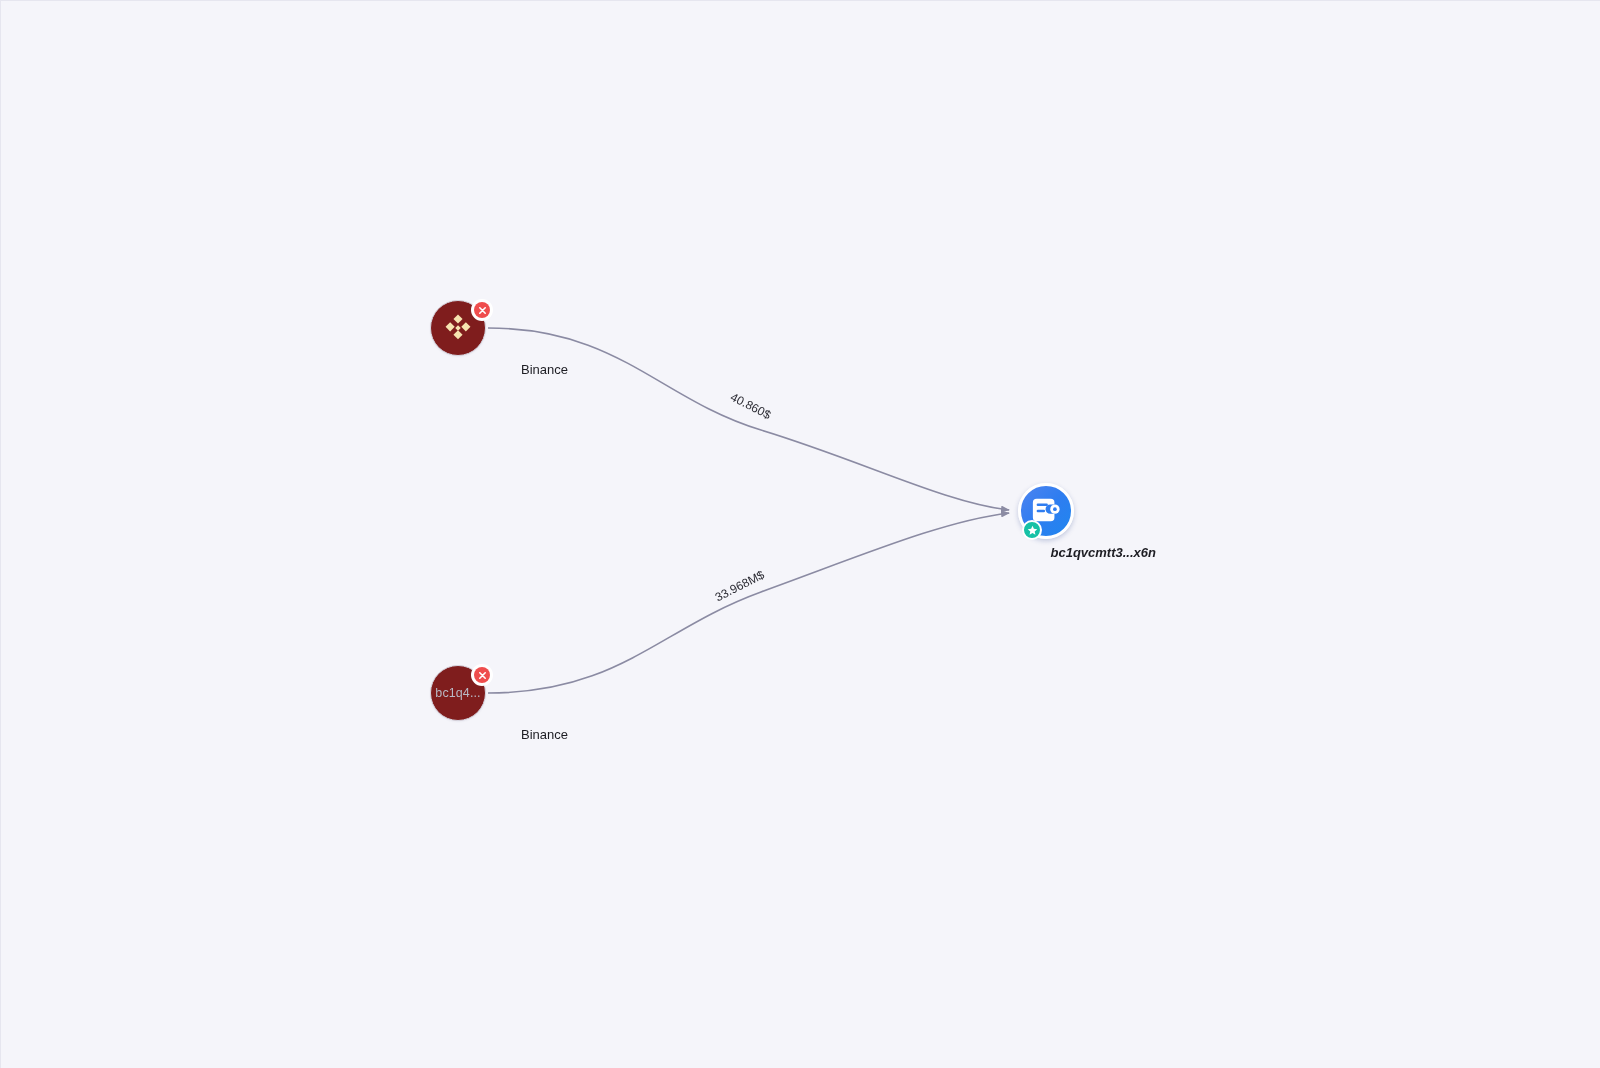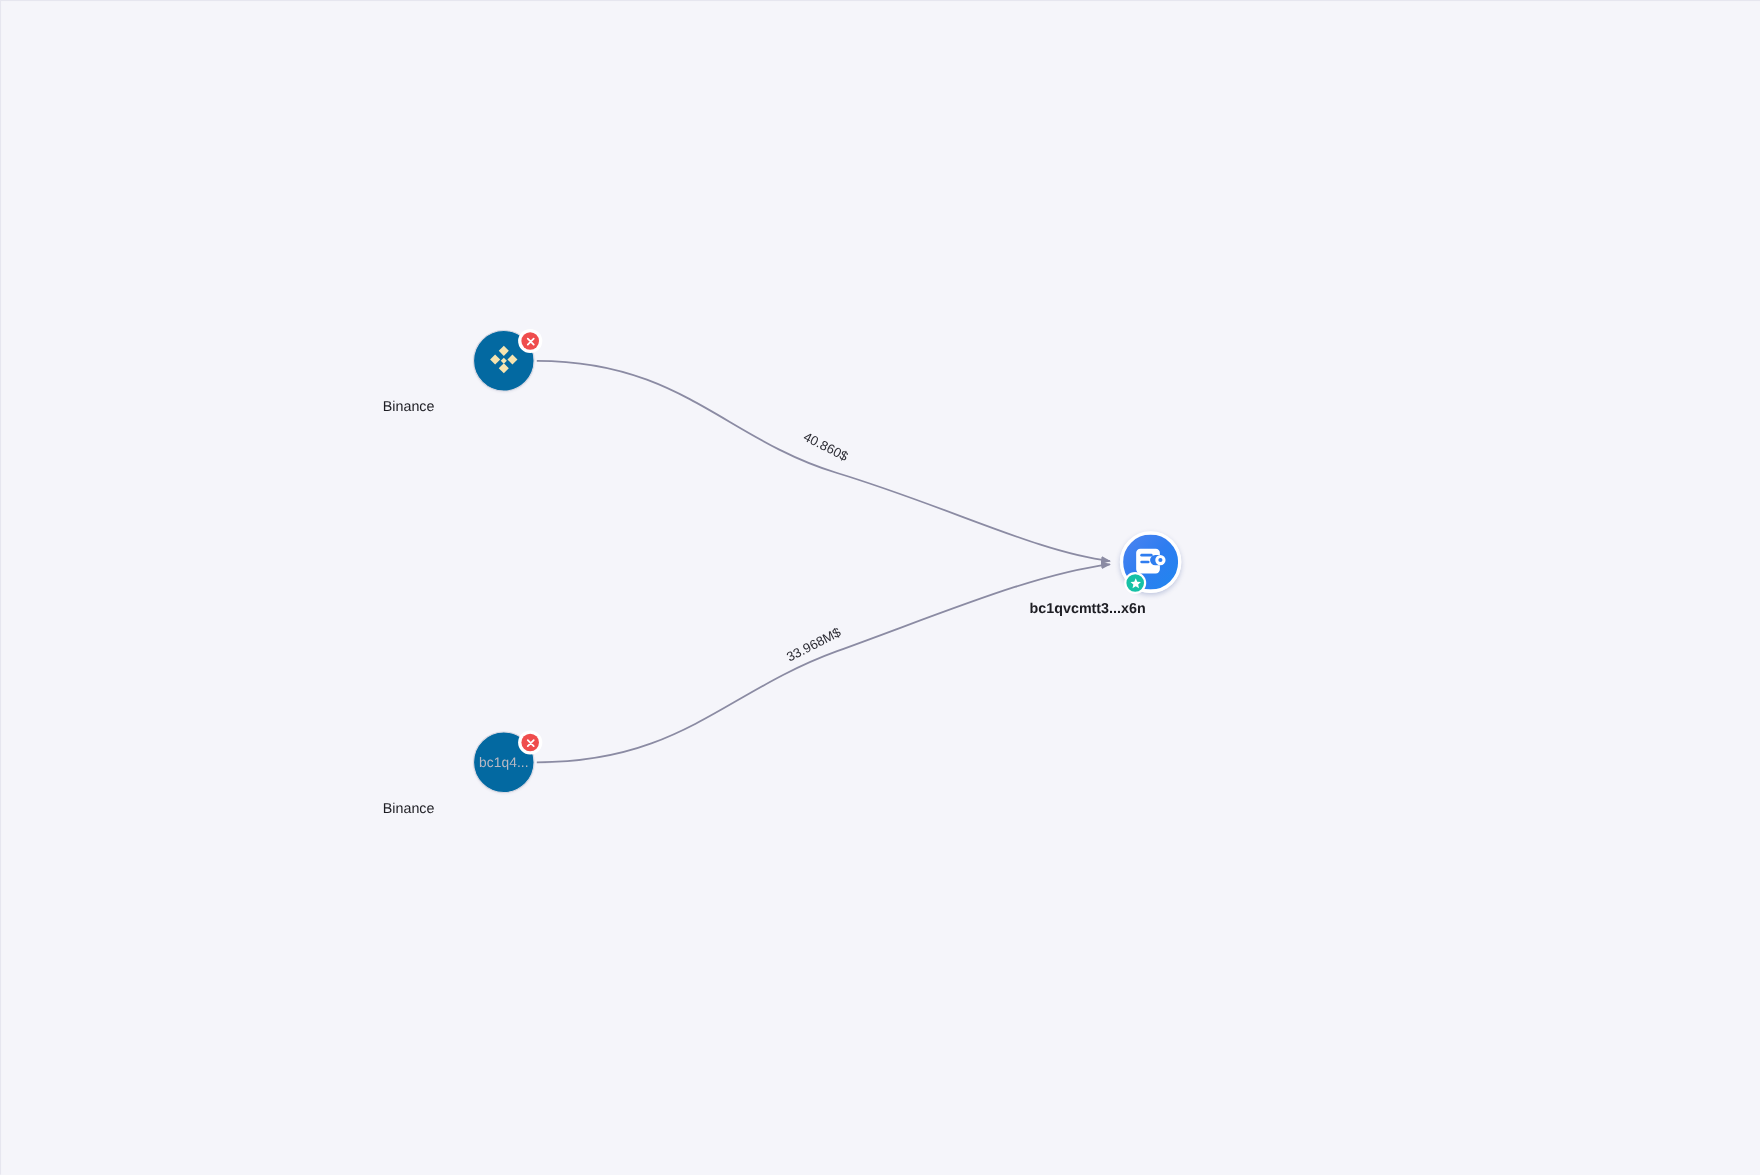--- a/index.html
+++ b/index.html
@@ -36,49 +36,50 @@
     display: flex;
     align-items: center;
     justify-content: center;
   }
   
   .node-plain .node-circle {
     width: 56px;
     height: 56px;
     left: -28px;
     top: -28px;
-    background: #0369a1;
+    background: #7f1d1d;
     border: 1px solid #d9d9e3;
     box-shadow: 0 1px 2px rgba(40, 40, 80, 0.06);
   }
   
   .node-wallet .node-circle {
     width: 56px;
     height: 56px;
     left: -28px;
     top: -28px;
     background: linear-gradient(135deg, #4d84f0 0%, #2f7df0 48%, #1f86ef 100%);
     border: 3px solid #ffffff;
     box-shadow: 0 2px 5px rgba(30, 60, 140, 0.25);
   }
   .node-label {
     position: absolute;
     left: -110px;
     top: 34px;
     width: 220px;
-    text-align: left;
+    text-align: right;
     font-size: 13px;
     color: #1d1d23;
     line-height: 16px;
     white-space: nowrap;
     overflow: hidden;
     text-overflow: ellipsis;
   }
   .node-label.bold {
     font-weight: bold;
+    font-style: italic;
   }
   .inner-text {
     font-size: 12.5px;
     color: #b9b9c4;
     letter-spacing: 0.1px;
   }
   
   .close-badge {
     position: absolute;
     width: 22px;

